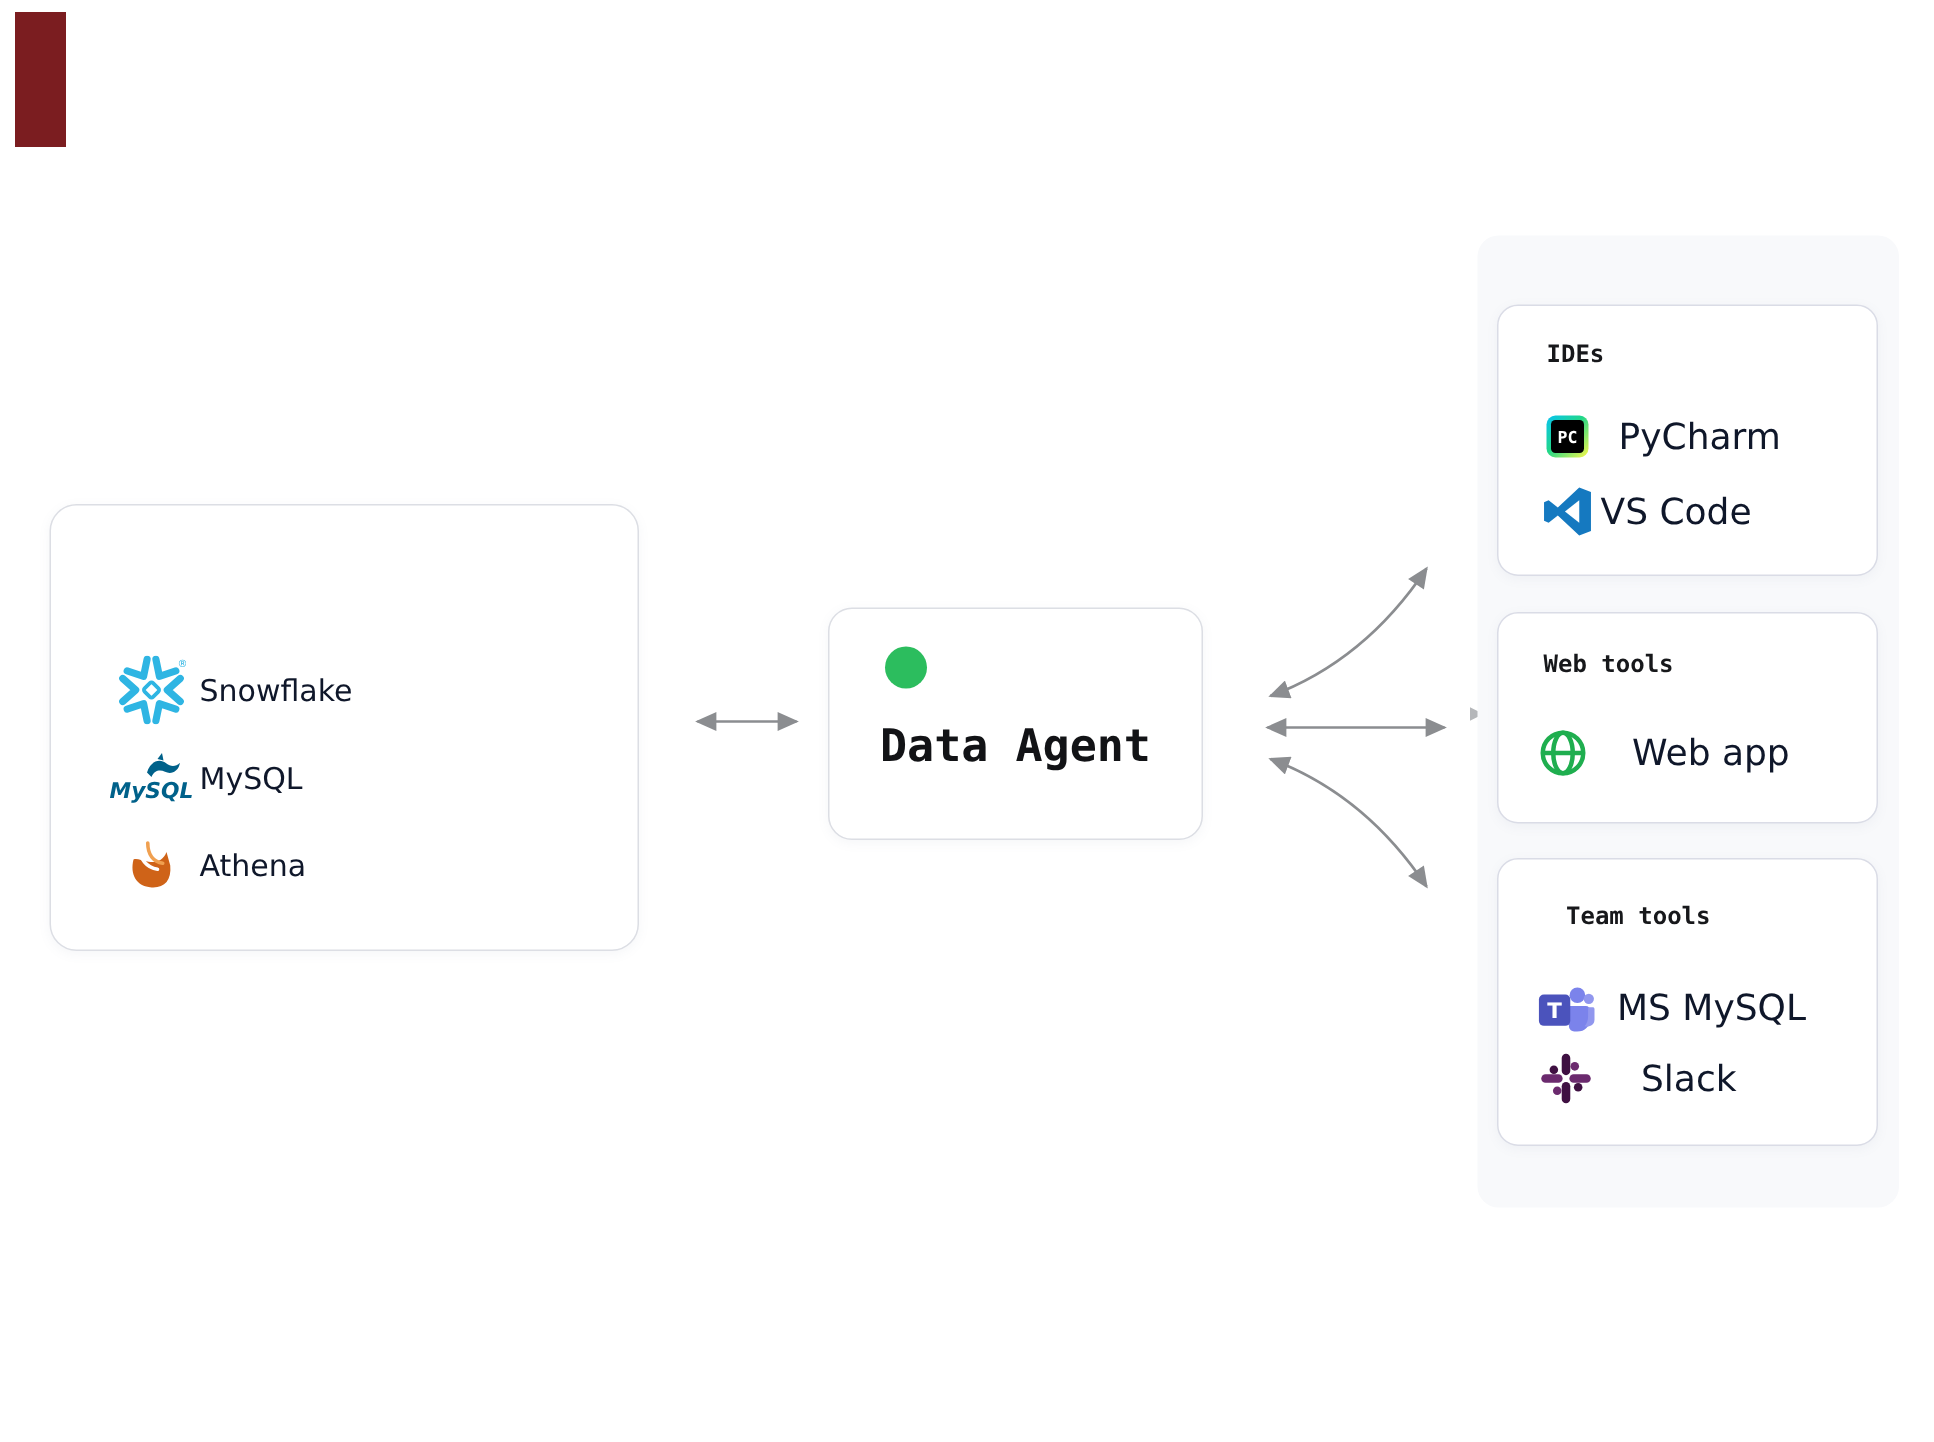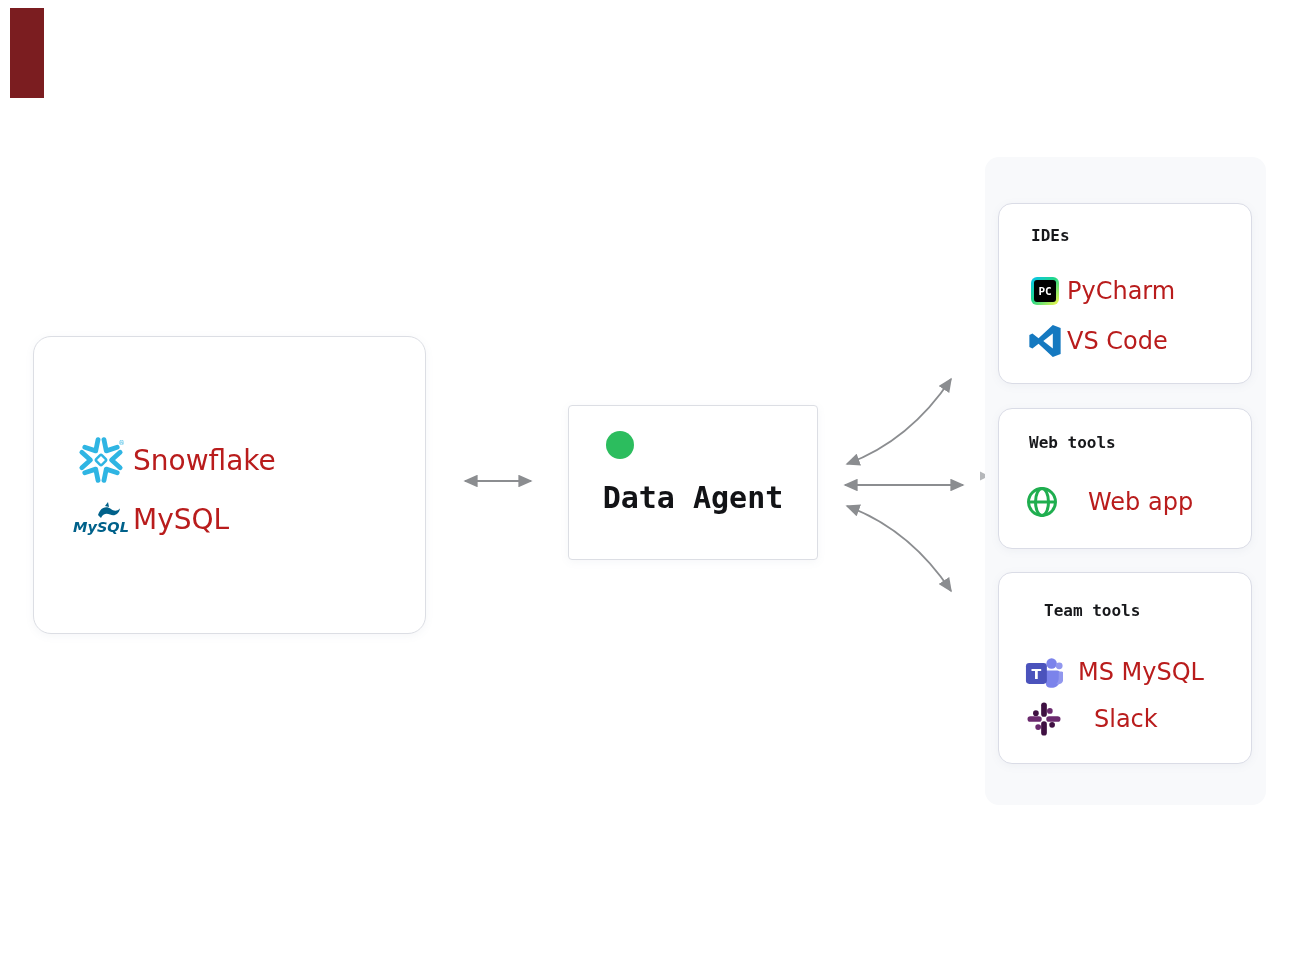--- a/index.html
+++ b/index.html
@@ -11,33 +11,33 @@
     position:absolute;background:#ffffff;
     border:1.5px solid #dcdee4;border-radius:18px;
     box-shadow:0 2px 8px rgba(120,130,150,.07);
   }
   .mono-title{
     position:absolute;font-family:"DejaVu Sans Mono","Liberation Mono",monospace;
     font-weight:600;color:#17181b;white-space:nowrap;
   }
   .row{position:absolute;display:flex;align-items:center;white-space:nowrap}
   .iconwrap{display:flex;justify-content:center;align-items:center;flex:none}
-  .item-label{color:#b91c1c}
-  .db-label{font-size:28px}
+  .item-label{color:#0f172a}
+  .db-label{font-size:20px}
   .rt-label{font-size:24px}
 
   
   .red-marker{position:absolute;left:10px;top:8px;width:34px;height:90px;background:#7b1d20}
 
   
   .db-box{left:33px;top:336px;width:391px;height:296px}
   .db-box .iconwrap{width:64px}
 
   
-  .agent-box{left:568px;top:405px;width:248px;height:153px;border-radius:4px}
+  .agent-box{left:552px;top:405px;width:248px;height:153px;border-radius:16px}
   .status-dot{position:absolute;left:37px;top:25px;width:28px;height:28px;border-radius:50%;background:#2cbd5e}
   .agent-title{left:0;top:74px;width:248px;text-align:center;font-size:30px;color:#121316}
 
   
   .right-panel{position:absolute;left:985px;top:157px;width:281px;height:648px;background:#f8f9fb;border-radius:14px}
 
   .rt-box{width:252px;border-radius:14px;border-color:#dadce6}
   .rt-box .iconwrap{width:44px}
   .ides-box{left:998px;top:203px;height:179px}
   .web-box{left:998px;top:408px;height:139px}
@@ -99,31 +99,41 @@
     <span class="iconwrap">
       <svg width="58" height="36" viewBox="0 0 58 36">
         <path d="M26 14c2-7 8-10 13-6 2.5 2 6 2.5 9-.5-1 6-6 8-10 6-3.5-1.5-7-1-9 3.5l-3-3z" fill="#00618a"></path>
         <path d="M33 5l3-4 1 5z" fill="#00618a"></path>
         <text x="1" y="31" font-size="14.5" font-weight="bold" font-style="italic" fill="#00618a">MySQL</text>
       </svg>
     </span>
     <span class="item-label db-label">MySQL</span>
   </div>
 
+  <div class="row" style="left:35px;top:220px;height:40px">
+    <span class="iconwrap">
+      <svg width="34" height="34" viewBox="0 0 34 34">
+        <path d="M5 13c-2.5 10 2 17.5 11 18.5 9 1 14.5-4 13.5-14.5l-2.5-9c-2 5.5-7 7.5-12 6.5S7 12 5 13z" fill="#cf6318"></path>
+        <path d="M9 4c0 9 5 14.5 12 15.5" stroke="#ffffff" stroke-width="2.4" fill="none" stroke-linecap="round"></path>
+        <path d="M14.5 2c0 8 4 12.5 10 13.5" stroke="#f0a050" stroke-width="2.4" fill="none" stroke-linecap="round"></path>
+      </svg>
+    </span>
+    <span class="item-label db-label">Athena</span>
+  </div>
 </div>
 
 <div class="card agent-box">
   <div class="status-dot"></div>
   <div class="mono-title agent-title">Data Agent</div>
 </div>
 
 <div class="card rt-box ides-box">
   <div class="mono-title rt-title" style="left:32px;top:22px">IDEs</div>
 
-  <div class="row" style="left:24px;top:72px;height:30px;">
+  <div class="row" style="left:24px;top:72px;height:30px;gap:12px">
     <span class="iconwrap">
       <span class="pycharm">
           <span class="inner">PC</span>
         </span>
     </span>
     <span class="item-label rt-label">PyCharm</span>
   </div>
 
   <div class="row" style="left:24px;top:119px;height:36px;">
     <span class="iconwrap">

